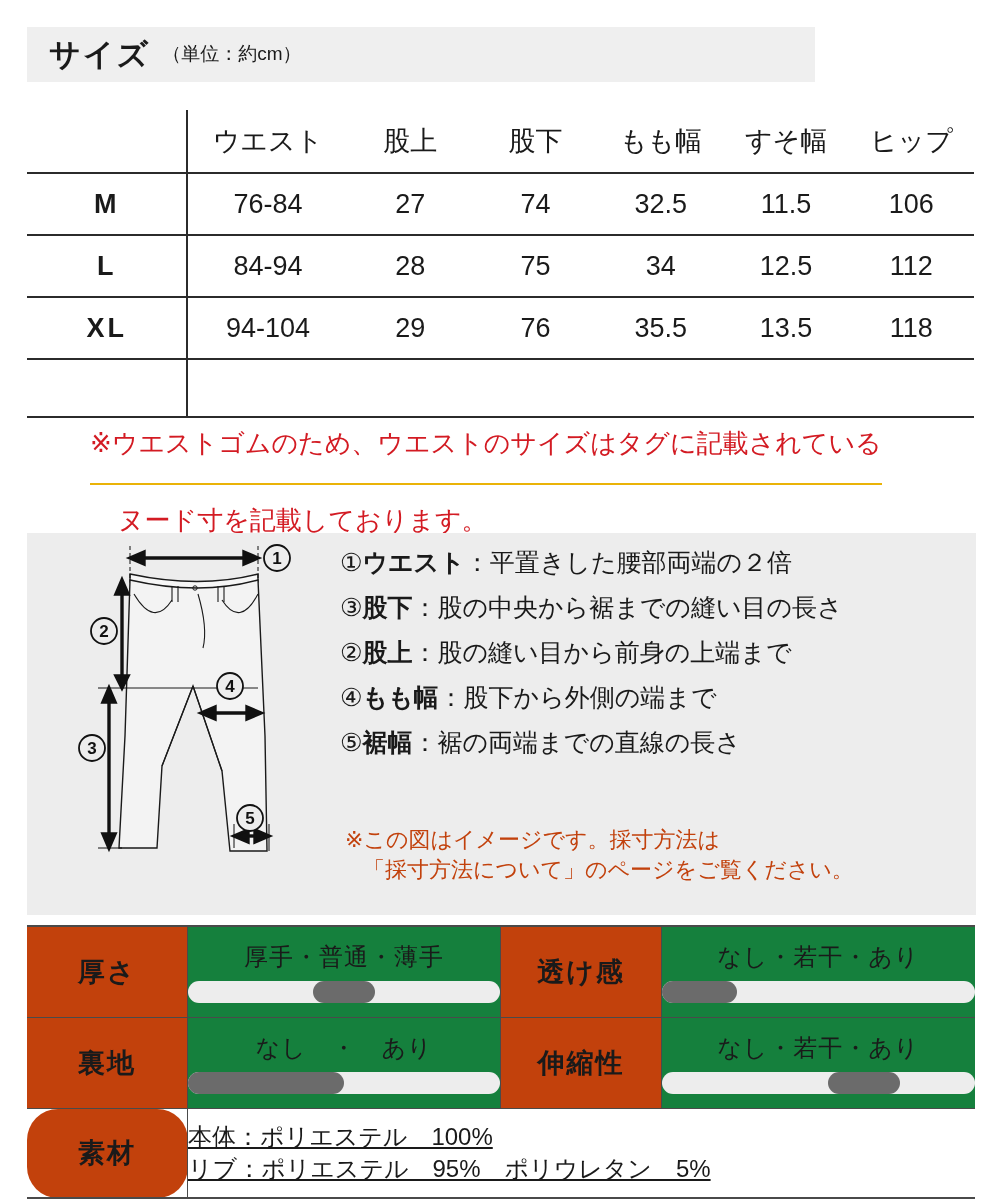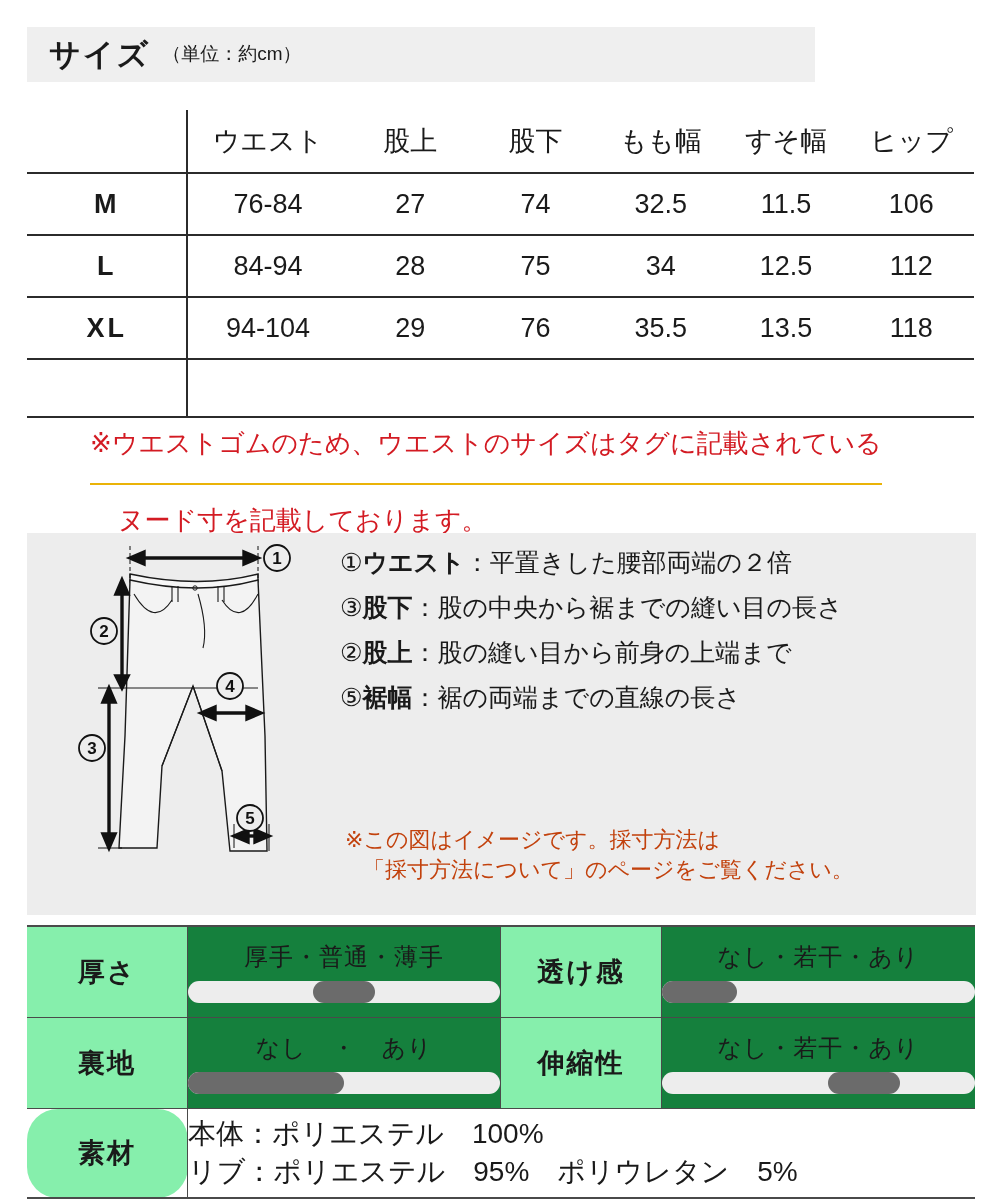--- a/index.html
+++ b/index.html
@@ -156,21 +156,21 @@
     border-collapse: collapse;
     table-layout: fixed;
   }
   .spec-table td {
     border: 1px solid #4a4a4a;
     padding: 0;
     vertical-align: middle;
   }
   .spec-label {
     width: 160px;
-    background: #86efac;
+    background: #c2410c;
     text-align: center;
     font-size: 27px;
     font-weight: bold;
     letter-spacing: 2px;
     height: 90px;
   }
   .spec-value {
     width: 313px;
     background: #15803d;
     padding: 0 18px;
@@ -192,23 +192,24 @@
   }
   .slider-knob {
     position: absolute;
     top: 0;
     height: 22px;
     border-radius: 11px;
     background: #6b6b6b;
   }
   .material-cell {
     padding: 10px 0 10px 22px;
-    font-size: 28px;
+    font-size: 24px;
     line-height: 1.35;
     background: #ffffff;
+    text-decoration: underline;
   }
   .material-cell .mline { white-space: pre; display: block; }
   .spec-table tr.material-row td.spec-label { height: 88px; border-radius: 31px; }
 
   
   .spec-table tr:first-child td { border-top: 2px solid #4a4a4a; }
   .spec-table tr:last-child td { border-bottom: 2px solid #4a4a4a; }
   .spec-table td:first-child { border-left: none; }
   .spec-table td:last-child { border-right: none; }
 </style>
@@ -369,20 +370,23 @@
   <div class="legend-item">
     <span class="num">①</span><span class="term">ウエスト</span><span>：平置きした腰部両端の２倍</span>
   </div>
   <div class="legend-item">
     <span class="num">③</span><span class="term">股下</span><span>：股の中央から裾までの縫い目の長さ</span>
   </div>
   <div class="legend-item">
     <span class="num">②</span><span class="term">股上</span><span>：股の縫い目から前身の上端まで</span>
   </div>
   <div class="legend-item">
+    <span class="num">④</span><span class="term">もも幅</span><span>：股下から外側の端まで</span>
+  </div>
+  <div class="legend-item">
     <span class="num">⑤</span><span class="term">裾幅</span><span>：裾の両端までの直線の長さ</span>
   </div>
 </div>
 
 <div class="legend-note">
   <span>※この図はイメージです。採寸方法は</span>
   <span class="l2">「採寸方法について」のページをご覧ください。</span>
 </div>
 
 <table class="spec-table">

